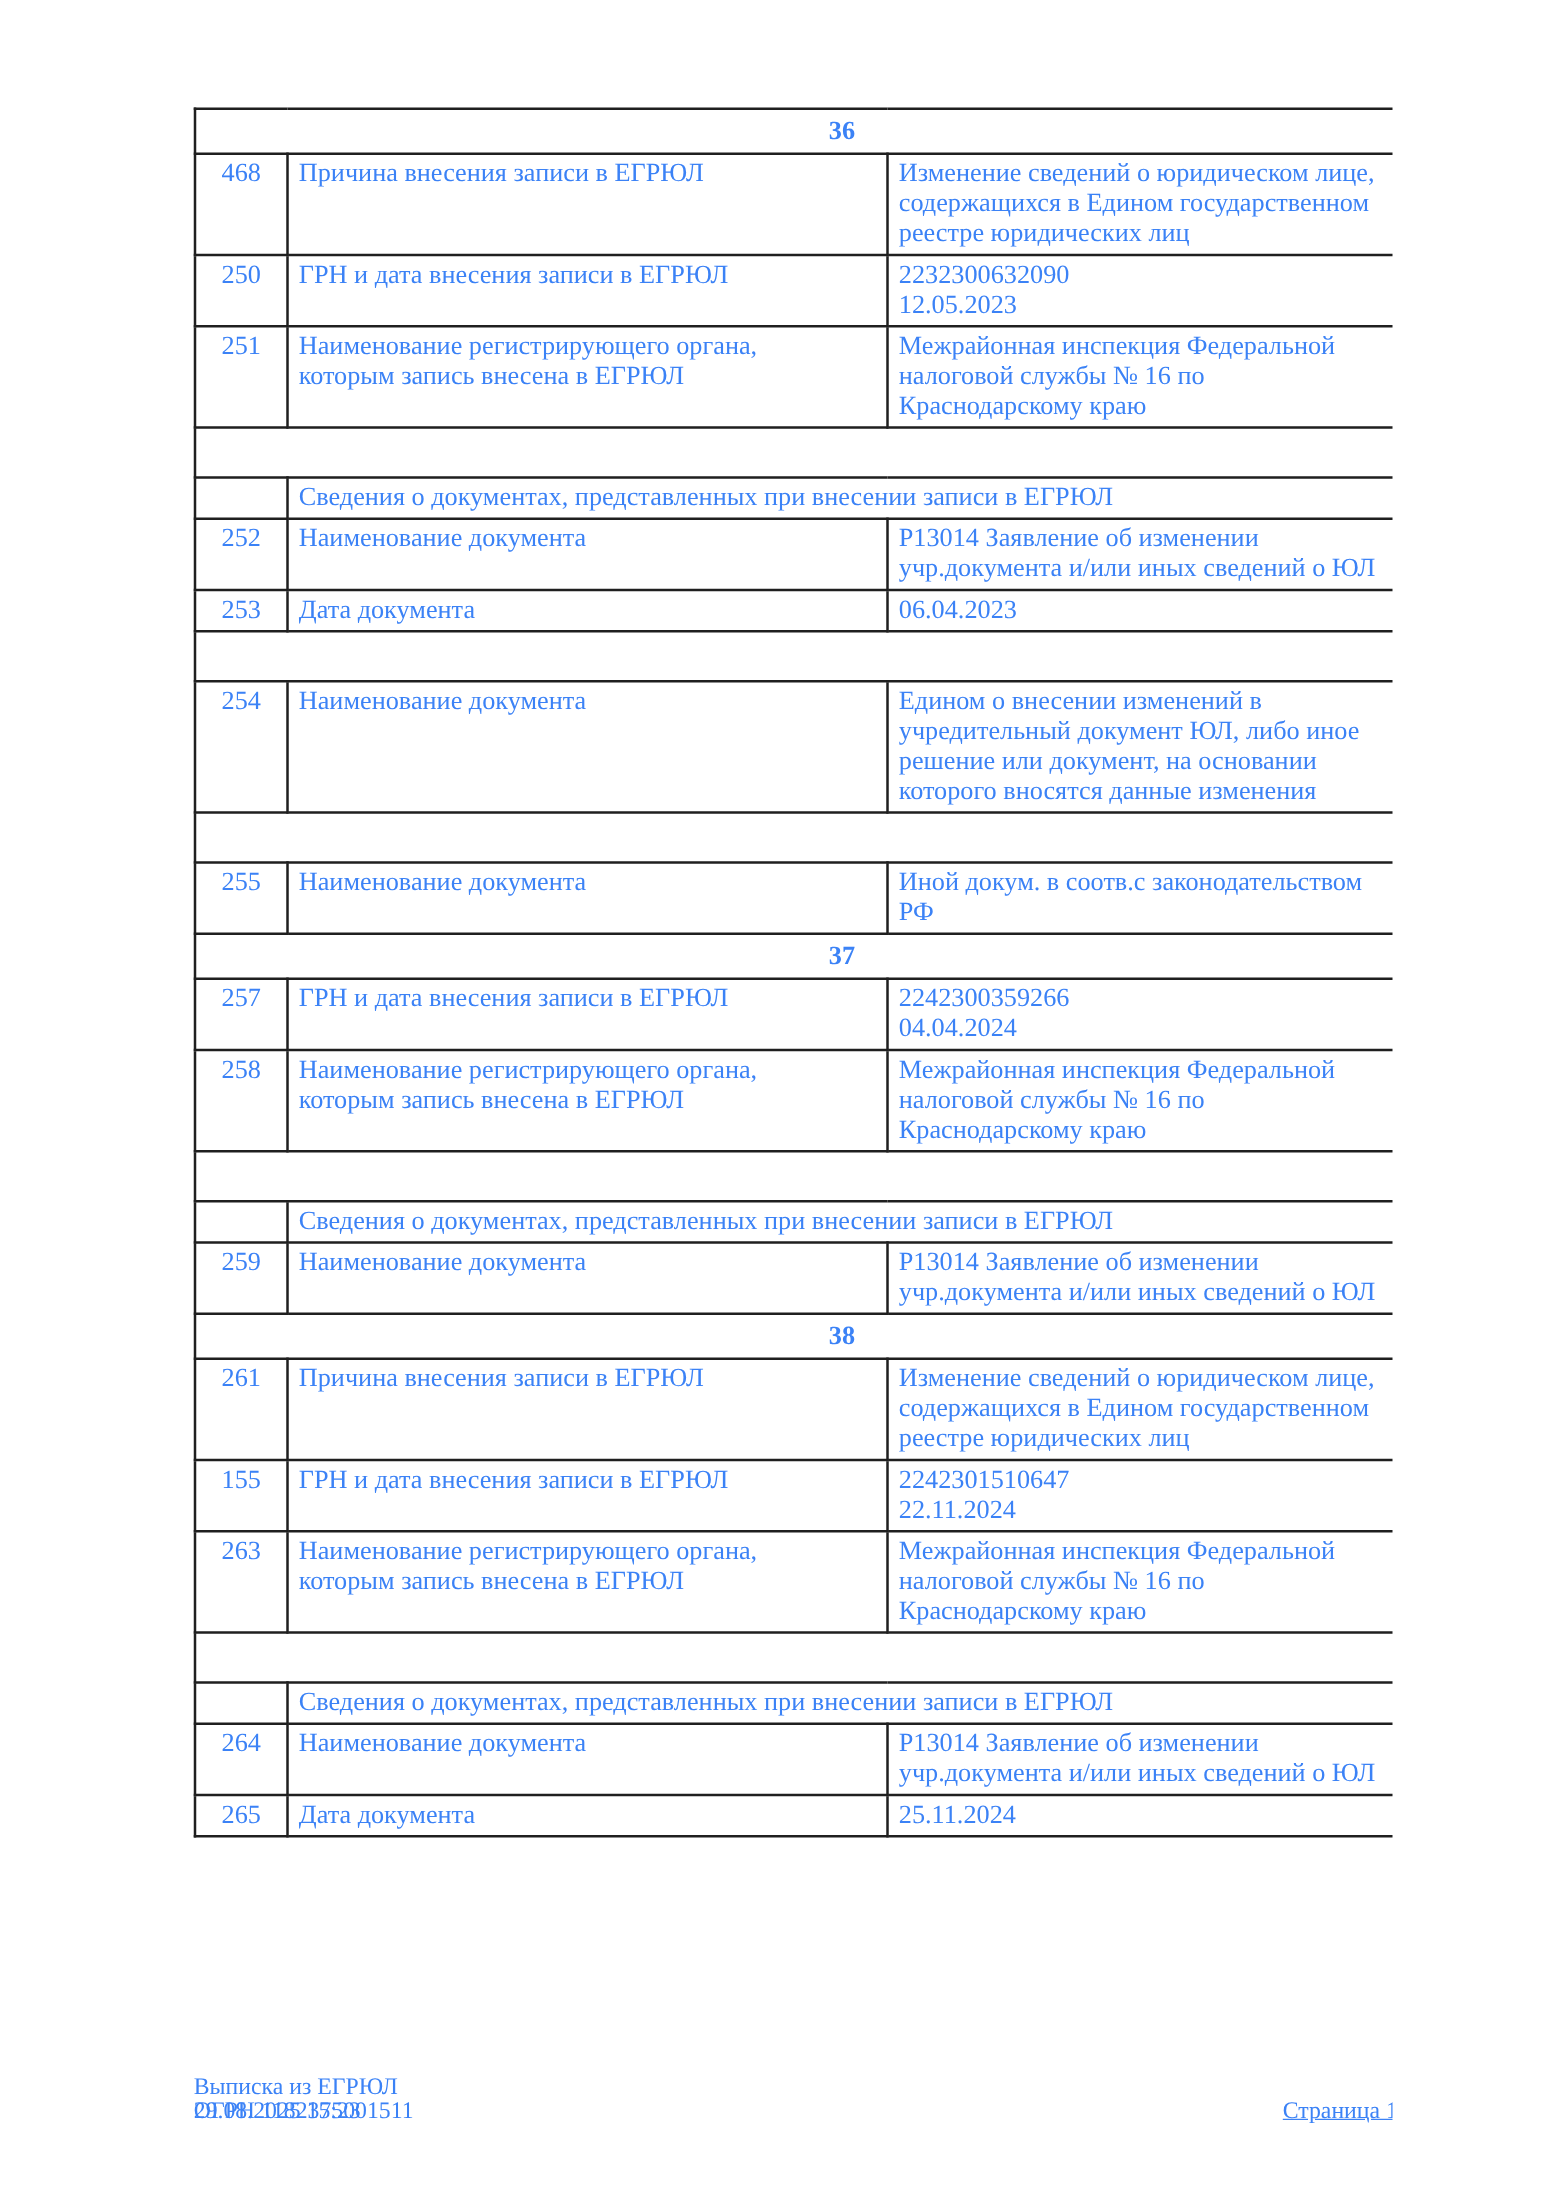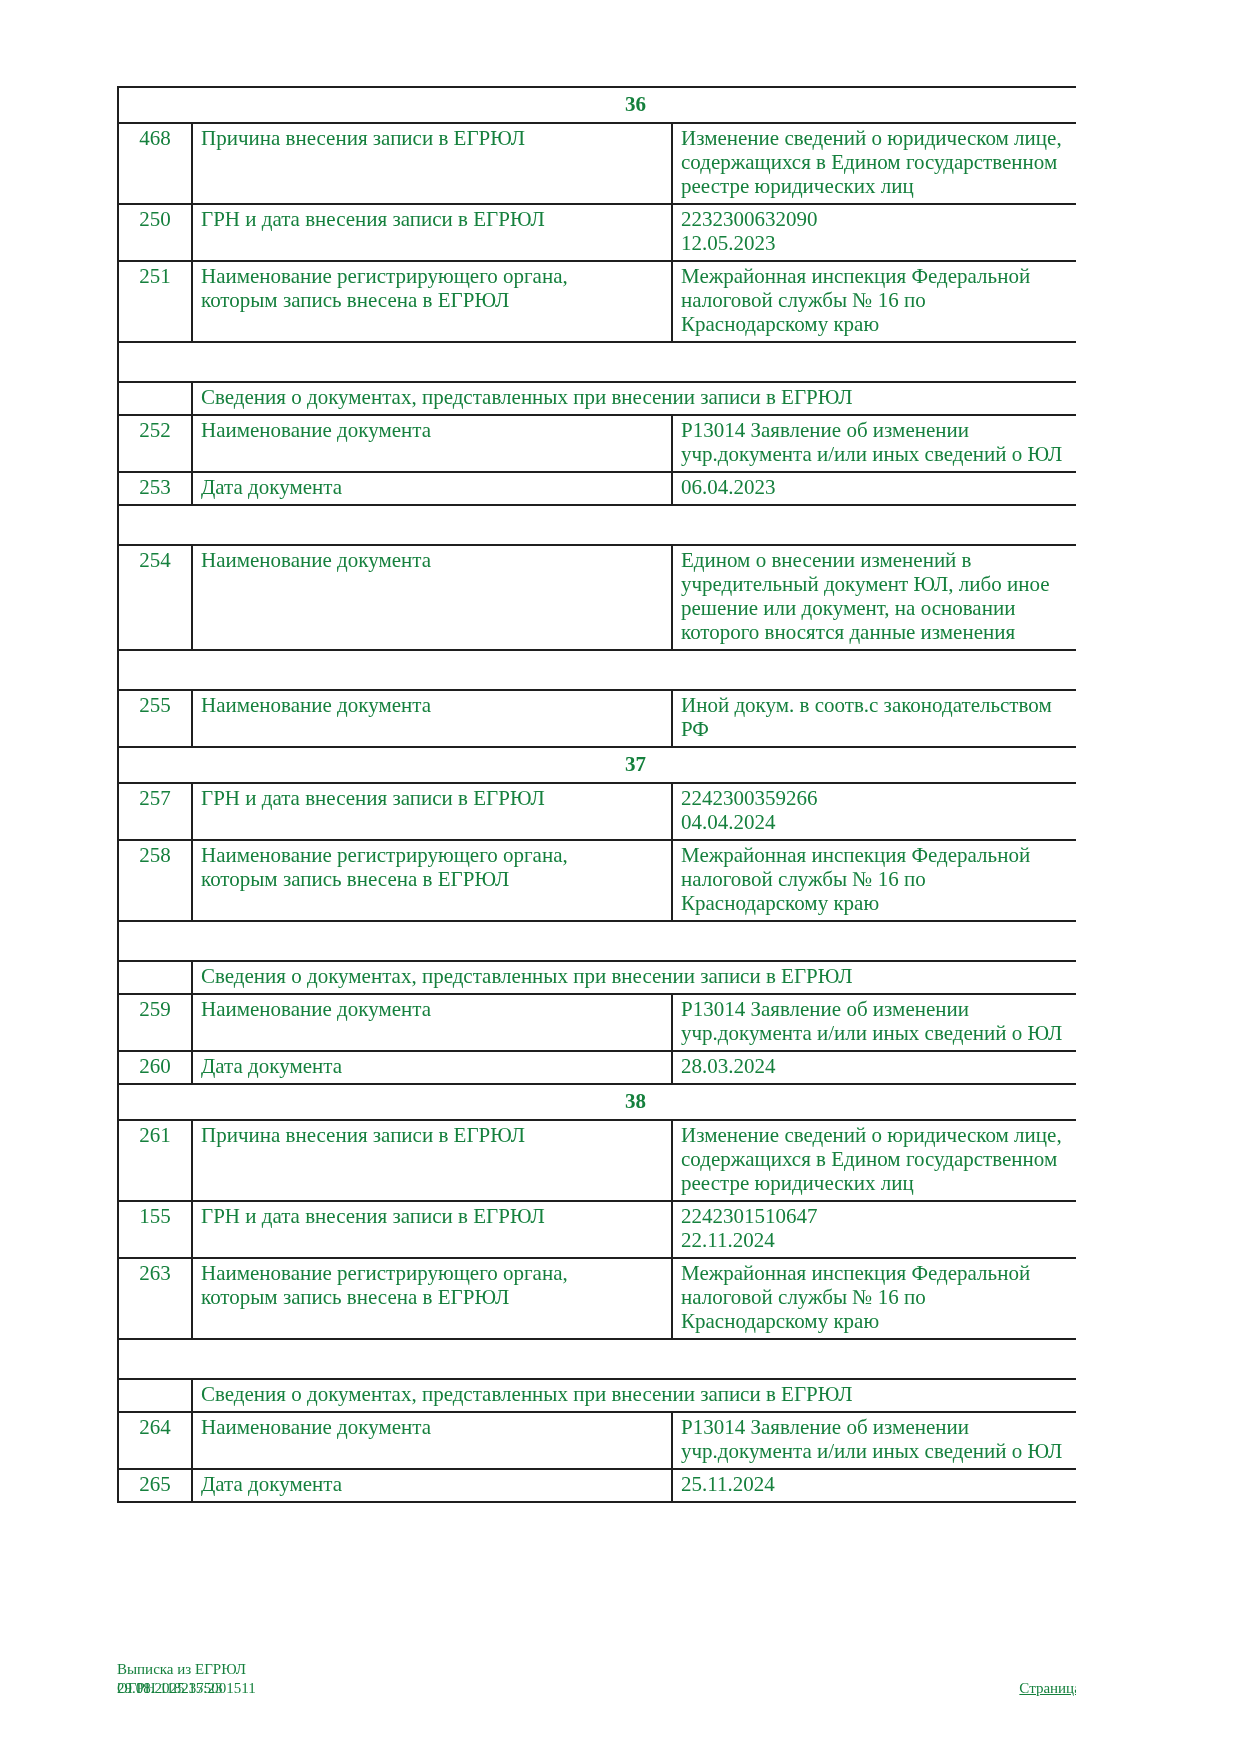--- a/index.html
+++ b/index.html
@@ -6,22 +6,23 @@
     margin: 0;
     padding: 0;
     background: #ffffff;
   }
   .page {
     position: relative;
     width: 1076px;
     height: 1755px;
     background: #ffffff;
     font-family: "Liberation Serif", "DejaVu Serif", serif;
-    color: #15803d;
+    color: #3b82f6;
     overflow: hidden;
+    margin-left: 38px;
   }
   table.egrul {
     position: absolute;
     left: 117px;
     top: 86px;
     width: 1035px;
     border-collapse: collapse;
     table-layout: fixed;
     font-size: 21px;
     line-height: 24px;
@@ -54,21 +55,21 @@
   }
   td.subheader-cell {
     padding: 2px 8px 4px 8px;
   }
   .footer {
     position: absolute;
     left: 117px;
     width: 1035px;
     top: 1648px;
     height: 50px;
-    font-size: 15px;
+    font-size: 19px;
     line-height: 19px;
   }
   .footer .left {
     position: absolute;
     left: 0;
     bottom: 0;
   }
   .footer .center {
     position: absolute;
     left: 0;
@@ -180,25 +181,20 @@
         <tr>
           <td class="num"></td>
           <td colspan="2" class="subheader-cell">Сведения о документах, представленных при внесении записи в ЕГРЮЛ</td>
         </tr>
         <tr>
           <td class="num">259</td>
           <td>Наименование документа</td>
           <td>Р13014 Заявление об изменении
 учр.документа и/или иных сведений о ЮЛ</td>
         </tr>
-        <tr>
-          <td class="num">260</td>
-          <td>Дата документа</td>
-          <td>28.03.2024</td>
-        </tr>
         <tr class="section">
           <td colspan="3">38</td>
         </tr>
         <tr>
           <td class="num">261</td>
           <td>Причина внесения записи в ЕГРЮЛ</td>
           <td>Изменение сведений о юридическом лице,
 содержащихся в Едином государственном
 реестре юридических лиц</td>
         </tr>

